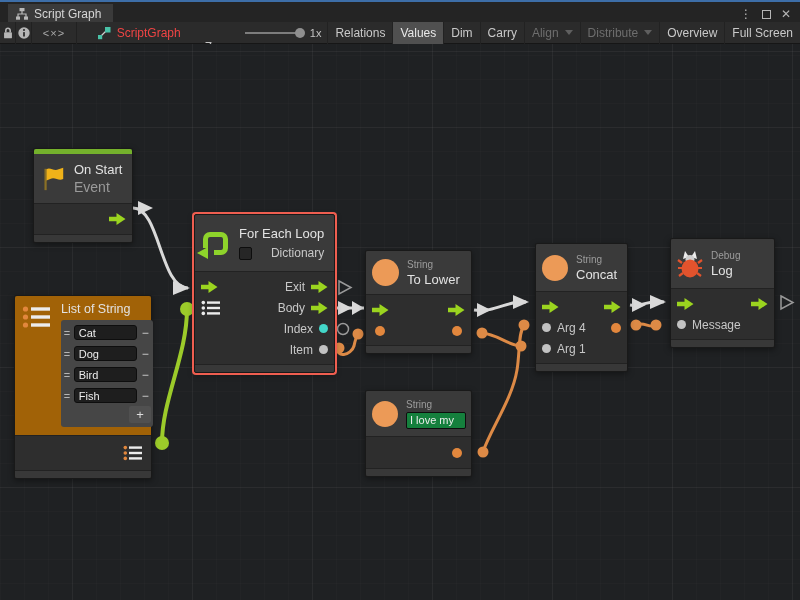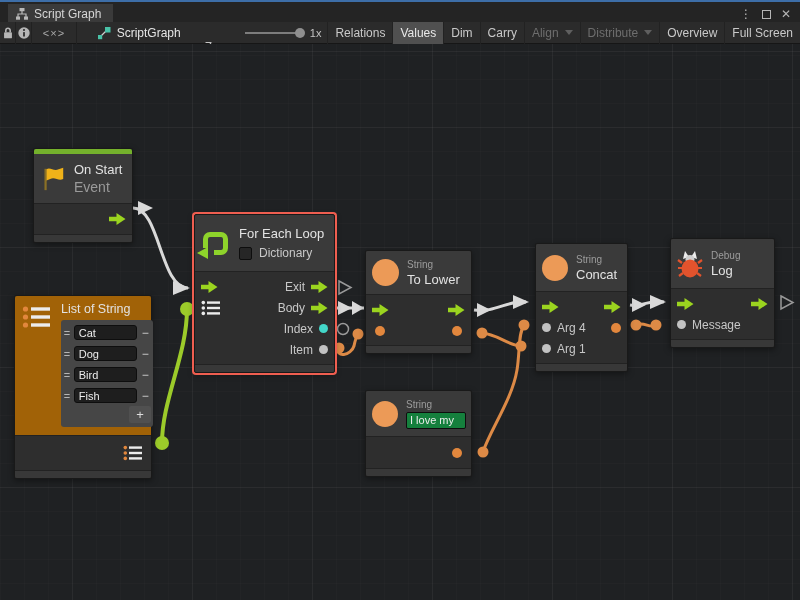--- a/index.html
+++ b/index.html
@@ -18,21 +18,21 @@
   .wbtn { width:20px; height:20px; display:flex; align-items:center; justify-content:center;
     color:#b5b5b5; font-size:12px; }
   .maxbox { width:9px; height:9px; border:1.5px solid #b5b5b5; }
   
   #toolbar { position:absolute; top:22px; left:0; width:800px; height:22px;
     background:#2b2b2b; border-bottom:1px solid #161616; display:flex;
     align-items:center; font-size:12px; color:#c9c9c9; }
   .tseg { height:22px; display:flex; align-items:center; justify-content:center;
     border-right:1px solid #212121; }
   .tseg.lock { width:25px; } .tseg.info { width:25px; } .tseg.code { width:70px; font-size:11px; color:#aaa; letter-spacing:1px;}
-  .gname { display:flex; align-items:center; gap:6px; margin-left:20px; color:#e5e5e5; }
+  .gname { display:flex; align-items:center; gap:6px; margin-left:20px; color:#ef4444; }
   .zoomlbl { margin-left:24px; color:#c4c4c4;margin-top:28px; }
   .slider { position:relative; width:88px; height:2px; background:#7d7d7d; margin-left:10px; }
   .knob { position:absolute; right:-4px; top:-4px; width:10px; height:10px;
     border-radius:50%; background:#8f8f8f; }
   .zoomval { margin-left:9px; font-size:11px; color:#c4c4c4; }
   .tbgroup { display:flex; height:22px; margin-left:6px; }
   .tbtn { height:22px; display:flex; align-items:center; padding:0 7px;
     border-left:1px solid #222; white-space:nowrap; }
   .tbtn.active { background:#505050; color:#e9e9e9; }
   .tbtn.disabled { color:#6e6e6e; }
@@ -82,21 +82,21 @@
   .lhandle { width:11px; text-align:center; color:#b5b5b5; font-size:11px; }
   .linput { width:63px; height:15px; background:#1e1e1e; border:1px solid #0e0e0e; border-radius:3px;
     color:#ececec; font-size:11px; font-family:inherit; padding:0 4px; }
   .lminus { width:16px; text-align:center; color:#cfcfcf; font-size:12px; }
   .lplusrow { height:19px; display:flex; }
   .lplus { margin-left:auto; width:22px; height:17px; background:#505050; border-radius:2px;
     color:#ddd; display:flex; align-items:center; justify-content:center; font-size:13px; }
   
   #for-each { left:194px; top:214px; width:141px; }
   #for-each .hdr { height:57px; padding:6px; }
-  .chkrow { display:flex; align-items:center; gap:7px; margin-top:3px; }
+  .chkrow { display:flex; align-items:center; gap:7px; margin-top:3px;justify-content:space-between; }
   .chk { width:13px; height:13px; background:#262626; border:1px solid #0d0d0d; border-radius:2px; }
   .loop-ic { position:relative; width:25px; height:23px; border:5px solid #8ed32b; border-radius:7px;
     margin:2px 3px 2px 2px; flex:0 0 auto; }
   .loop-ic .mask { position:absolute; left:-6px; bottom:-6px; width:12px; height:8px; background:#3a3a3a; }
   .loop-ic .ah { position:absolute; left:-11px; bottom:-9px; width:0; height:0;
     border-top:6px solid transparent; border-bottom:6px solid transparent; border-right:11px solid #8ed32b; }
   
   #to-lower { left:365px; top:250px; width:107px; }
   #to-lower .hdr { height:44px; padding:6px; }
   #literal { left:365px; top:390px; width:107px; }

